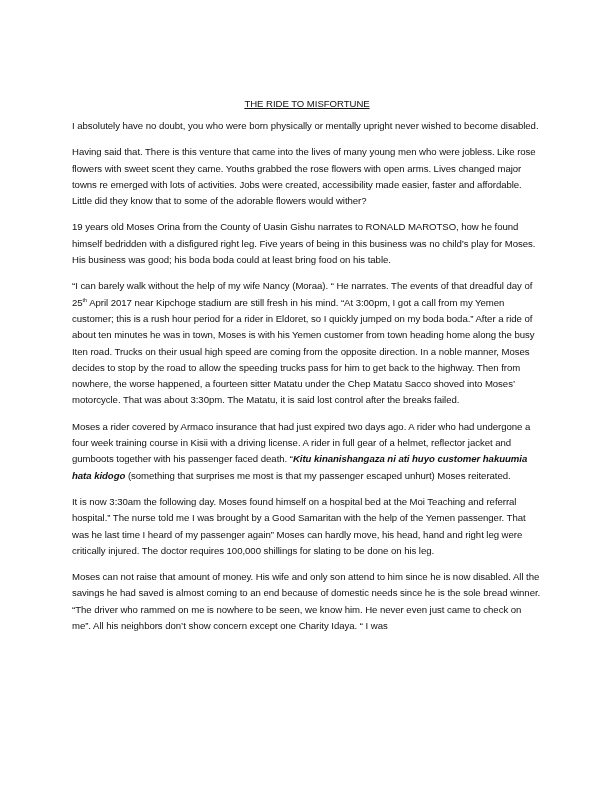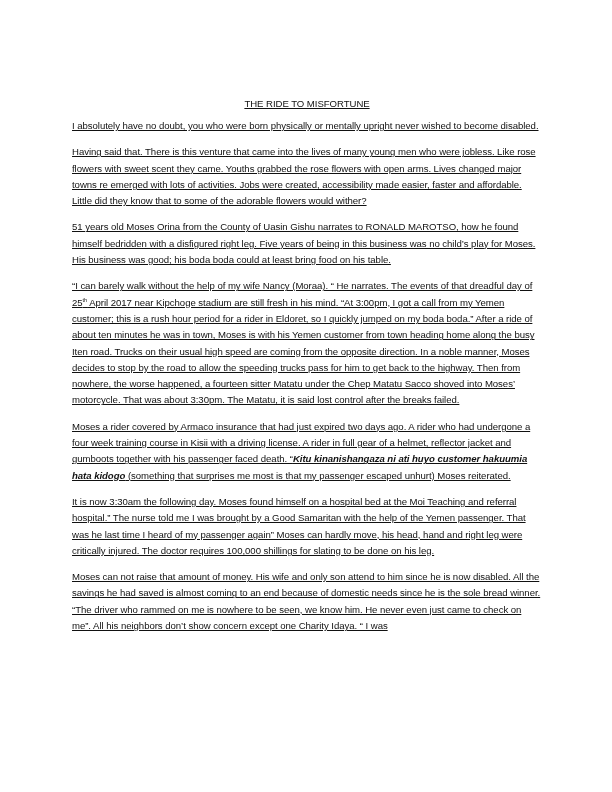--- a/index.html
+++ b/index.html
@@ -10,34 +10,34 @@
   .content {
     position: absolute; left: 72px; top: 97px; width: 470px;
     font-family: "Liberation Sans", sans-serif;
     font-size: 9.6px; line-height: 16.3px; color: #111;
     letter-spacing: -0.05px;
   }
   .title {
     text-align: center; text-decoration: underline; margin: 0 0 7px 0;
     font-size: 9.6px; line-height: 14px;
   }
-  p { margin: 0 0 10px 0; text-decoration: underline; }
+  p { margin: 0 0 10px 0; }
   .bi { font-weight: bold; font-style: italic; }
   sup { font-size: 5.5px; line-height: 0; vertical-align: super; }
 </style>
 </head>
 <body>
 
 <div class="page">
   <div class="content">
     <div class="title">THE RIDE TO MISFORTUNE</div>
 
     <p>I absolutely have no doubt, you who were born physically or mentally upright never wished to become disabled.</p>
     <p>Having said that. There is this venture that came into the lives of many young men who were jobless. Like rose flowers with sweet scent they came.  Youths grabbed the rose flowers with open arms. Lives changed major towns re emerged with lots of activities.  Jobs were created, accessibility made easier, faster and affordable. Little did they know that to some of the adorable flowers would wither?</p>
-    <p>51 years old Moses Orina from the County of Uasin Gishu narrates to RONALD MAROTSO, how he found himself bedridden with a disfigured right leg. Five years of being in this business was no child’s play for Moses. His business was good; his boda boda could at least bring food on his table.</p>
+    <p>19 years old Moses Orina from the County of Uasin Gishu narrates to RONALD MAROTSO, how he found himself bedridden with a disfigured right leg. Five years of being in this business was no child’s play for Moses. His business was good; his boda boda could at least bring food on his table.</p>
 
     <p><span> “I can barely walk without the help of my wife Nancy (Moraa). “ He narrates. The events of that dreadful day of 25</span><sup>th</sup><span> April 2017  near Kipchoge stadium are still fresh in his mind.  “At 3:00pm, I got a call from my Yemen customer; this is a rush hour period for a rider in Eldoret, so I quickly jumped on my boda boda.” After a ride of about ten minutes he was in town, Moses is with his Yemen customer from town heading home along the busy Iten road. Trucks on their usual high speed are coming from the opposite direction. In a noble manner, Moses decides to stop by the road to allow the speeding trucks pass for him to get back to the highway. Then from nowhere, the worse happened, a fourteen sitter Matatu under the Chep Matatu Sacco shoved into Moses’ motorcycle. That was about 3:30pm.  The Matatu, it is said lost control after the breaks failed.</span></p>
 
     <p><span>Moses a rider covered by Armaco insurance that had just expired two days ago. A rider who had undergone a four week training course in Kisii with a driving license. A rider in full gear of a helmet, reflector jacket and gumboots together with his passenger faced death. “</span><span class="bi">Kitu kinanishangaza ni ati huyo customer hakuumia hata kidogo</span><span> (something that surprises me most is that my passenger escaped unhurt) Moses reiterated.</span></p>
 
     <p>It is now 3:30am the following day. Moses found himself on a hospital bed at the Moi Teaching and referral hospital.” The nurse told me I was brought by a Good Samaritan with the help of the Yemen passenger. That was he last time I heard of my passenger again” Moses can hardly move, his head, hand and right leg were critically injured. The doctor requires 100,000 shillings for slating to be done on his leg.</p>
     <p>Moses can not raise that amount of money. His wife and only son attend to him since he is now disabled. All the savings he had saved is almost coming to an end because of domestic needs since he is the sole bread winner. “The driver who rammed on me is nowhere to be seen, we know him. He never even just came to check on me”. All his neighbors don’t show concern except one Charity Idaya. “ I was</p>
   </div>
 </div>
 

